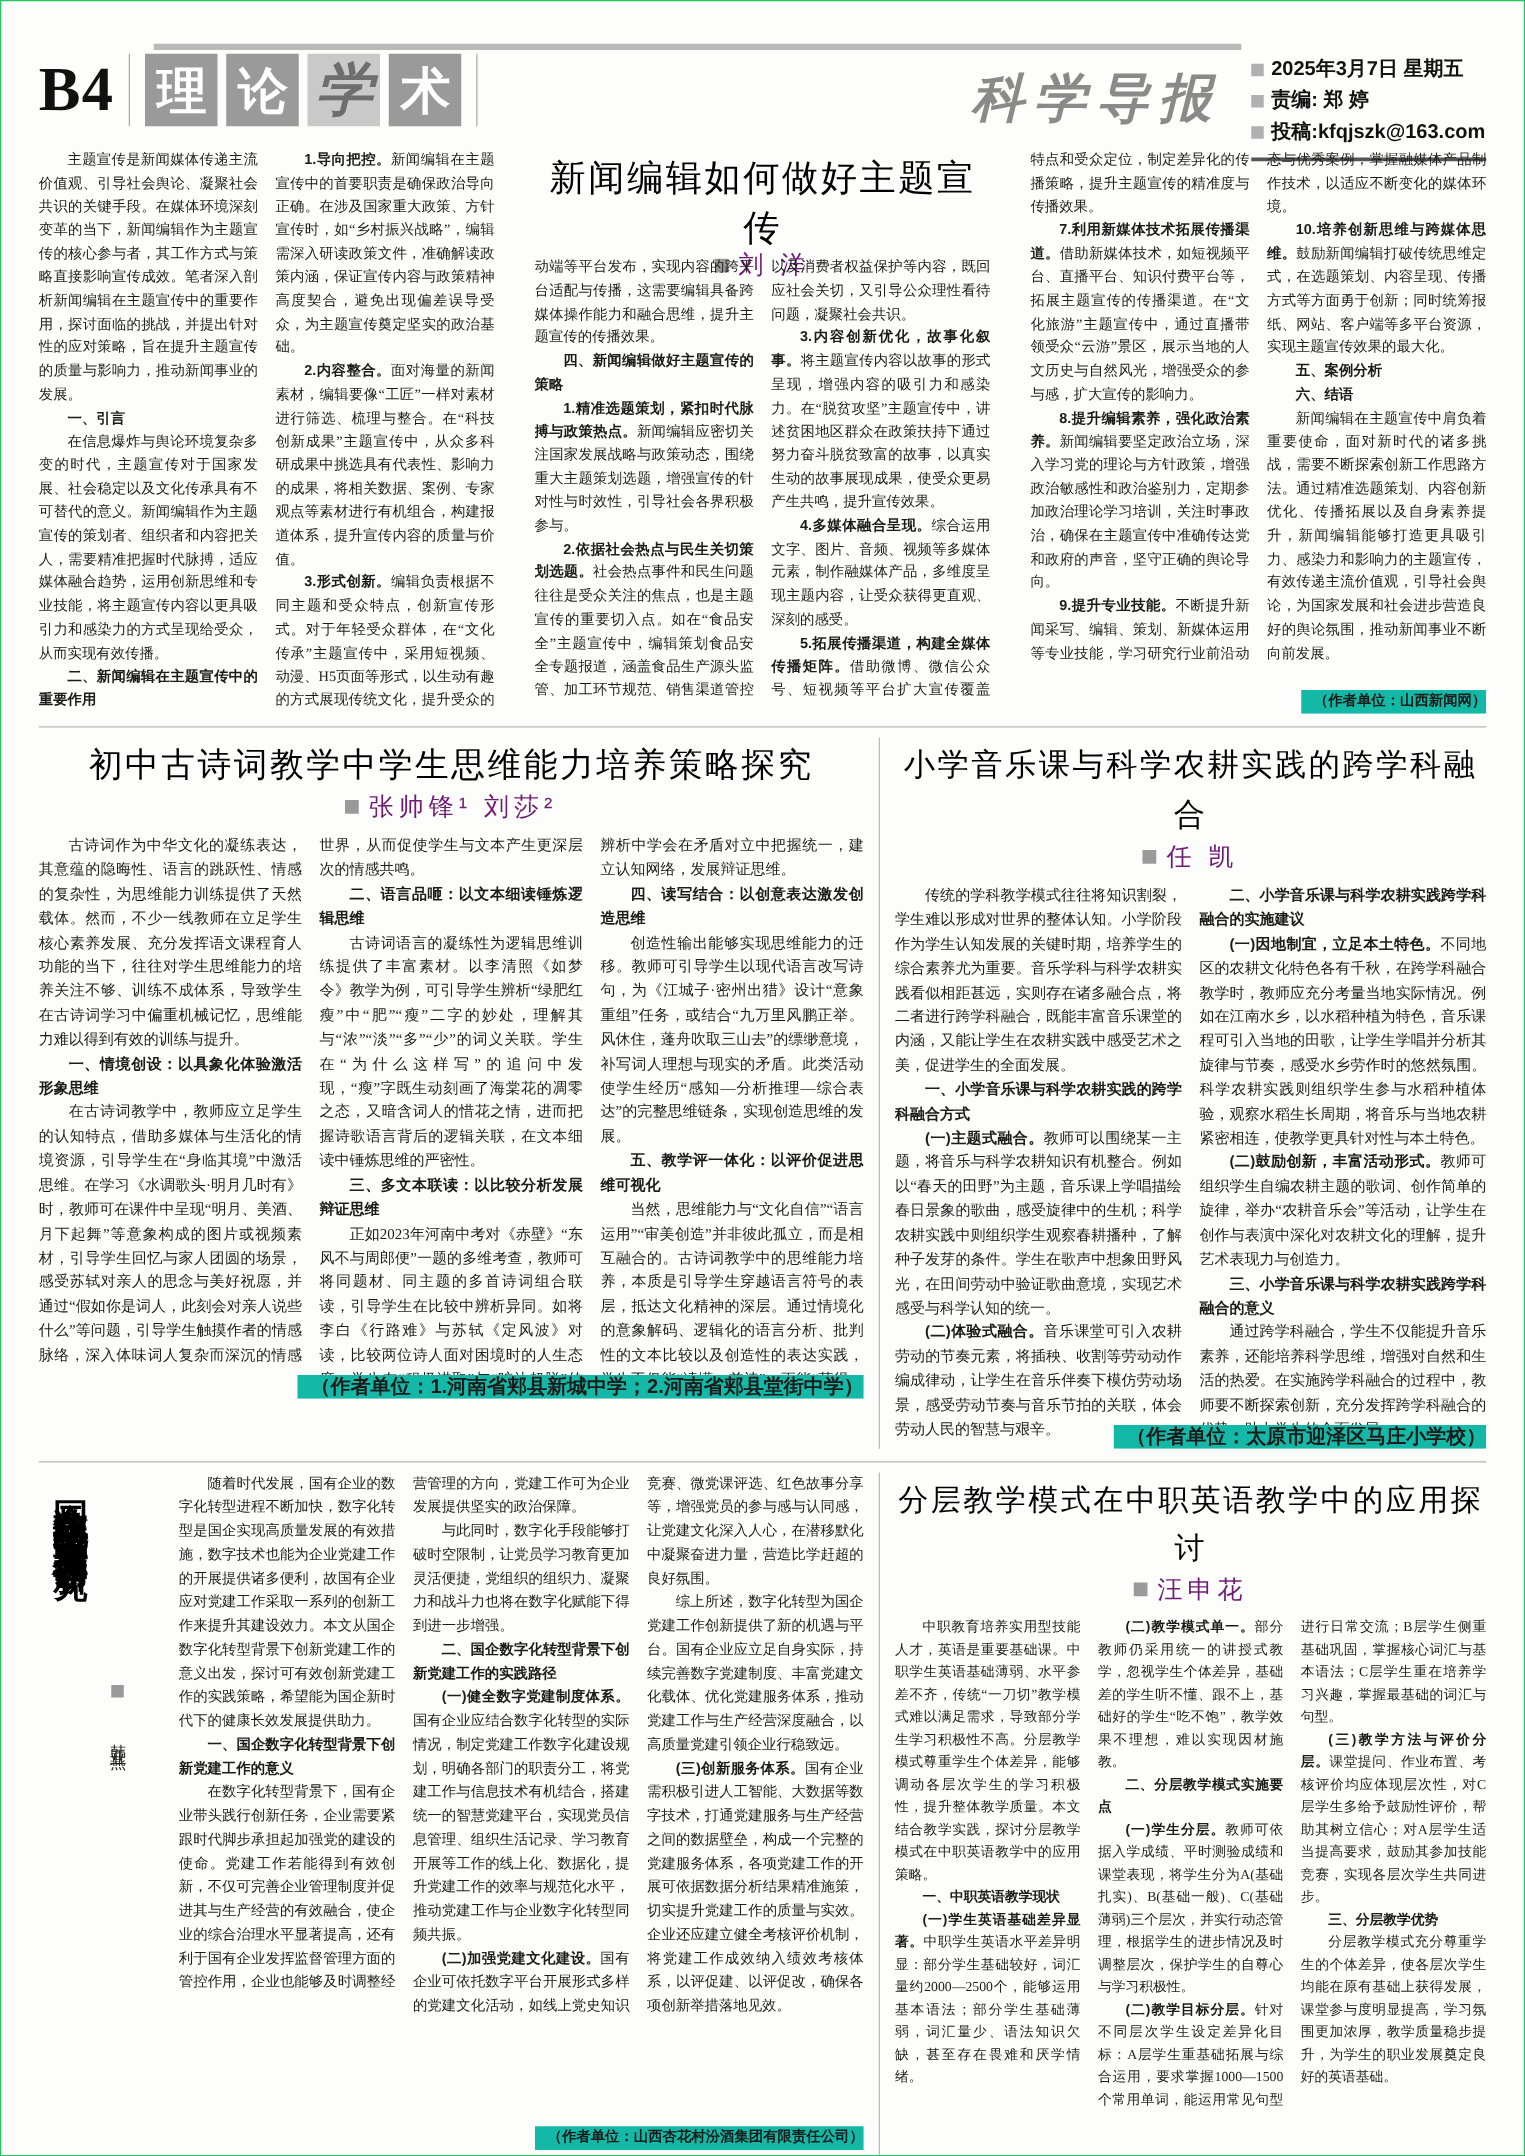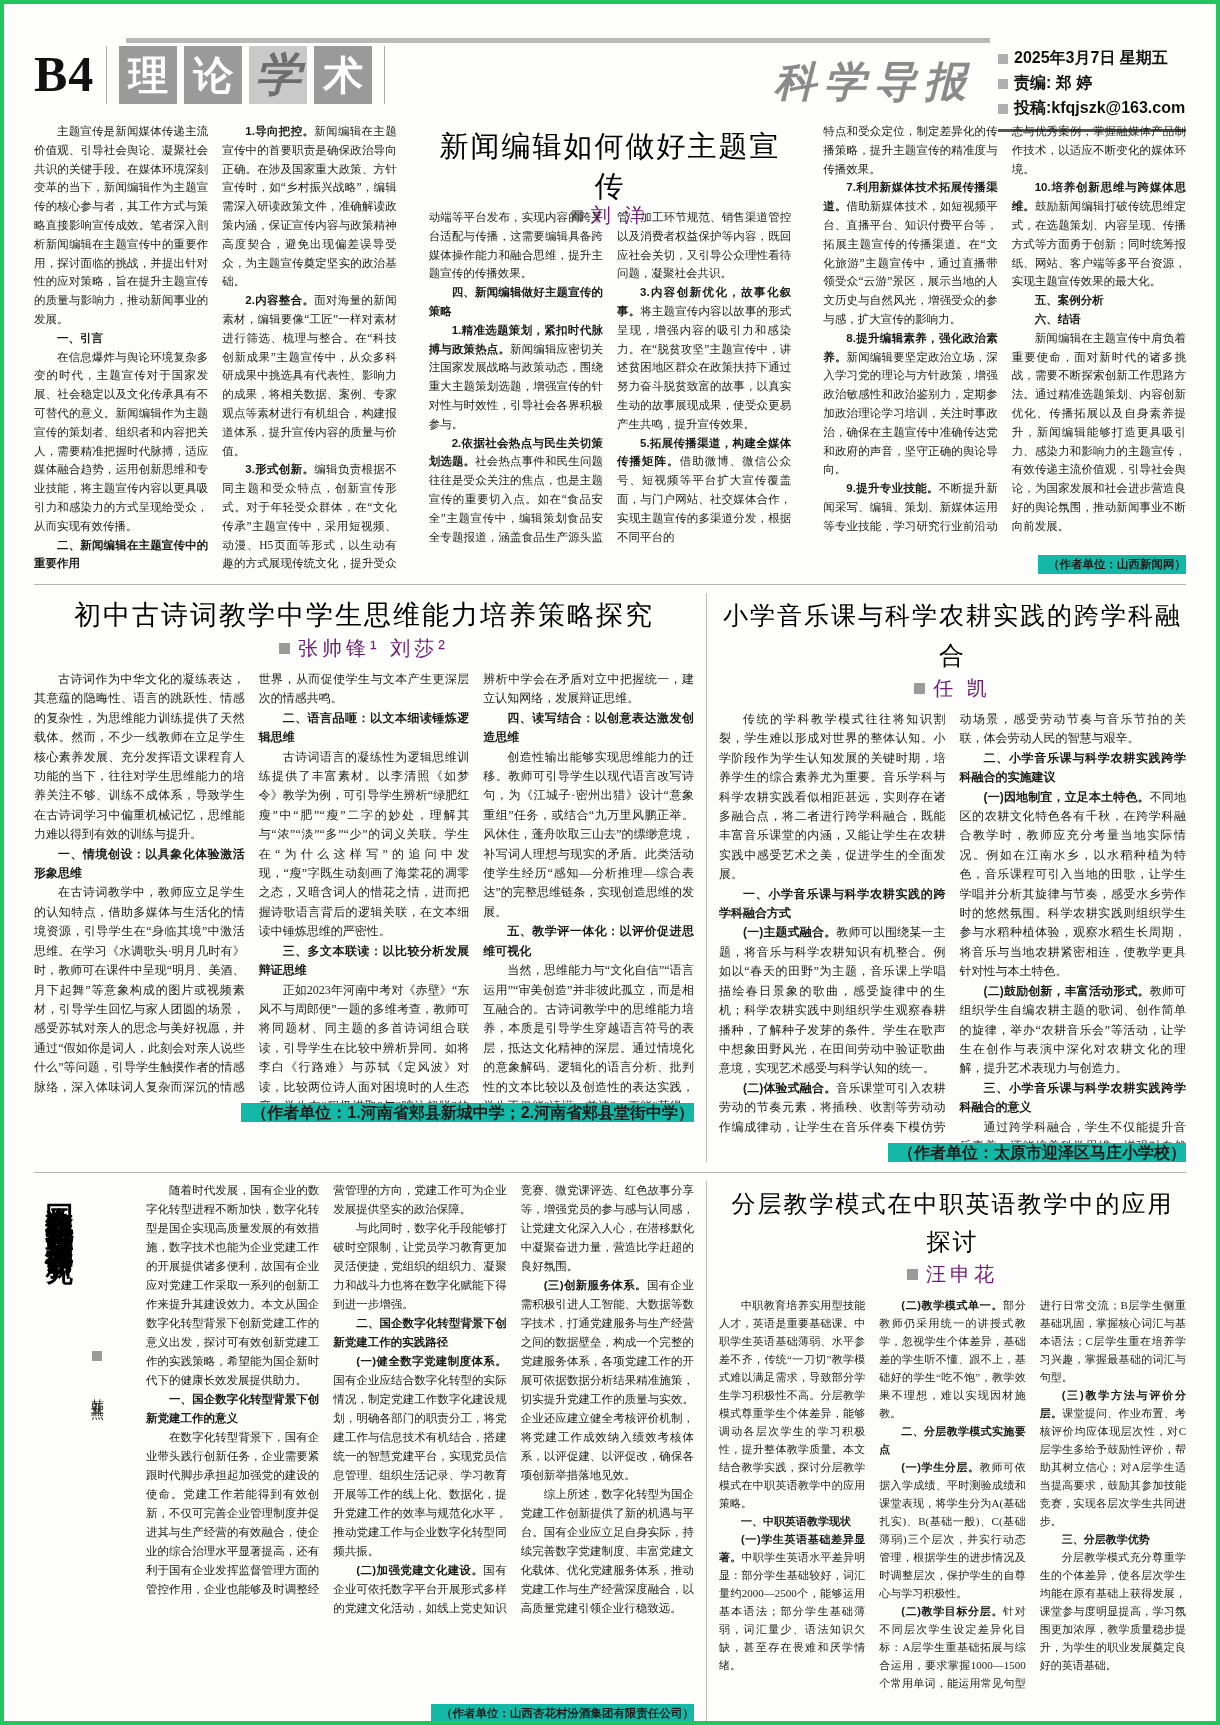--- a/index.html
+++ b/index.html
@@ -1,18 +1,18 @@
 <!DOCTYPE html>
 <html><head>
 <meta charset="utf-8">
 <style>
   html,body{margin:0;padding:0;background:#e8e8e8;}
   .page{position:relative;width:1220px;height:1725px;margin:0 auto;background:#fdfdfc;
         color:#1b1b1b;box-sizing:border-box;padding:28px 30px;overflow:hidden;
-        font-family:"Liberation Serif","DejaVu Serif",serif;border:4px solid #22c55e;}
+        font-family:"Liberation Serif","DejaVu Serif",serif;border:1px solid #22c55e;}
   
   .hdr{position:relative;height:80px;display:flex;align-items:flex-start;}
   .topbar{position:absolute;top:6px;left:92px;right:196px;height:5px;background:#b9b9b9;}
   .pageno{font-family:"Liberation Serif",serif;font-weight:700;font-size:50px;line-height:68px;
           letter-spacing:1px;color:#111;padding-top:8px;}
   .seclogo{display:flex;gap:7px;margin-left:12px;margin-top:14px;padding:0 12px;
            border-left:1px solid #aaa;border-right:1px solid #aaa;}
   .secbox{width:58px;height:58px;background:#9a9a9a;color:#fff;display:flex;align-items:center;
           justify-content:center;font-family:"Liberation Sans","DejaVu Sans",sans-serif;
           font-weight:700;font-size:40px;}
@@ -131,20 +131,21 @@
           <span>刘 洋</span>
         </div>
       </div>
       <div class="a1centerbody">
         <div class="a1cols">
             <div class="it it-c">动端等平台发布，实现内容的跨平台适配与传播，这需要编辑具备跨媒体操作能力和融合思维，提升主题宣传的传播效果。</div>
             <div class="it it-h">四、新闻编辑做好主题宣传的策略</div>
             <div class="it it-p"><b>1.精准选题策划，紧扣时代脉搏与政策热点。</b>新闻编辑应密切关注国家发展战略与政策动态，围绕重大主题策划选题，增强宣传的针对性与时效性，引导社会各界积极参与。</div>
             <div class="it it-p"><b>2.依据社会热点与民生关切策划选题。</b>社会热点事件和民生问题往往是受众关注的焦点，也是主题宣传的重要切入点。如在“食品安全”主题宣传中，编辑策划食品安全专题报道，涵盖食品生产源头监管、加工环节规范、销售渠道管控以及消费者权益保护等内容，既回应社会关切，又引导公众理性看待问题，凝聚社会共识。</div>
             <div class="it it-p"><b>3.内容创新优化，故事化叙事。</b>将主题宣传内容以故事的形式呈现，增强内容的吸引力和感染力。在“脱贫攻坚”主题宣传中，讲述贫困地区群众在政策扶持下通过努力奋斗脱贫致富的故事，以真实生动的故事展现成果，使受众更易产生共鸣，提升宣传效果。</div>
+            <div class="it it-p"><b>4.多媒体融合呈现。</b>综合运用文字、图片、音频、视频等多媒体元素，制作融媒体产品，多维度呈现主题内容，让受众获得更直观、深刻的感受。</div>
             <div class="it it-p"><b>5.拓展传播渠道，构建全媒体传播矩阵。</b>借助微博、微信公众号、短视频等平台扩大宣传覆盖面，与门户网站、社交媒体合作，实现主题宣传的多渠道分发，根据不同平台的</div>
           </div>
       </div>
     </div>
     <div class="a1group a1right">
       <div class="a1cols">
           <div class="it it-c">特点和受众定位，制定差异化的传播策略，提升主题宣传的精准度与传播效果。</div>
           <div class="it it-p"><b>7.利用新媒体技术拓展传播渠道。</b>借助新媒体技术，如短视频平台、直播平台、知识付费平台等，拓展主题宣传的传播渠道。在“文化旅游”主题宣传中，通过直播带领受众“云游”景区，展示当地的人文历史与自然风光，增强受众的参与感，扩大宣传的影响力。</div>
           <div class="it it-p"><b>8.提升编辑素养，强化政治素养。</b>新闻编辑要坚定政治立场，深入学习党的理论与方针政策，增强政治敏感性和政治鉴别力，定期参加政治理论学习培训，关注时事政治，确保在主题宣传中准确传达党和政府的声音，坚守正确的舆论导向。</div>
           <div class="it it-p"><b>9.提升专业技能。</b>不断提升新闻采写、编辑、策划、新媒体运用等专业技能，学习研究行业前沿动态与优秀案例，掌握融媒体产品制作技术，以适应不断变化的媒体环境。</div>
@@ -219,22 +220,22 @@
       </div>
       <div class="a4body">
         <div class="cols3">
             <div class="it it-p">随着时代发展，国有企业的数字化转型进程不断加快，数字化转型是国企实现高质量发展的有效措施，数字技术也能为企业党建工作的开展提供诸多便利，故国有企业应对党建工作采取一系列的创新工作来提升其建设效力。本文从国企数字化转型背景下创新党建工作的意义出发，探讨可有效创新党建工作的实践策略，希望能为国企新时代下的健康长效发展提供助力。</div>
             <div class="it it-h">一、国企数字化转型背景下创新党建工作的意义</div>
             <div class="it it-p">在数字化转型背景下，国有企业带头践行创新任务，企业需要紧跟时代脚步承担起加强党的建设的使命。党建工作若能得到有效创新，不仅可完善企业管理制度并促进其与生产经营的有效融合，使企业的综合治理水平显著提高，还有利于国有企业发挥监督管理方面的管控作用，企业也能够及时调整经营管理的方向，党建工作可为企业发展提供坚实的政治保障。</div>
             <div class="it it-p">与此同时，数字化手段能够打破时空限制，让党员学习教育更加灵活便捷，党组织的组织力、凝聚力和战斗力也将在数字化赋能下得到进一步增强。</div>
             <div class="it it-h">二、国企数字化转型背景下创新党建工作的实践路径</div>
             <div class="it it-p"><b>(一)健全数字党建制度体系。</b>国有企业应结合数字化转型的实际情况，制定党建工作数字化建设规划，明确各部门的职责分工，将党建工作与信息技术有机结合，搭建统一的智慧党建平台，实现党员信息管理、组织生活记录、学习教育开展等工作的线上化、数据化，提升党建工作的效率与规范化水平，推动党建工作与企业数字化转型同频共振。</div>
             <div class="it it-p"><b>(二)加强党建文化建设。</b>国有企业可依托数字平台开展形式多样的党建文化活动，如线上党史知识竞赛、微党课评选、红色故事分享等，增强党员的参与感与认同感，让党建文化深入人心，在潜移默化中凝聚奋进力量，营造比学赶超的良好氛围。</div>
+            <div class="it it-p">综上所述，数字化转型为国企党建工作创新提供了新的机遇与平台。国有企业应立足自身实际，持续完善数字党建制度、丰富党建文化载体、优化党建服务体系，推动党建工作与生产经营深度融合，以高质量党建引领企业行稳致远。</div>
             <div class="it it-p"><b>(三)创新服务体系。</b>国有企业需积极引进人工智能、大数据等数字技术，打通党建服务与生产经营之间的数据壁垒，构成一个完整的党建服务体系，各项党建工作的开展可依据数据分析结果精准施策，切实提升党建工作的质量与实效。企业还应建立健全考核评价机制，将党建工作成效纳入绩效考核体系，以评促建、以评促改，确保各项创新举措落地见效。</div>
-            <div class="it it-p">综上所述，数字化转型为国企党建工作创新提供了新的机遇与平台。国有企业应立足自身实际，持续完善数字党建制度、丰富党建文化载体、优化党建服务体系，推动党建工作与生产经营深度融合，以高质量党建引领企业行稳致远。</div>
           </div>
         <div class="author">（作者单位：山西杏花村汾酒集团有限责任公司）</div>
       </div>
     </div>
     <div class="art5">
       <div class="atitle t5">分层教学模式在中职英语教学中的应用探讨</div>
       <div class="byline">
         <span class="bsq"></span>
         <span>汪申花</span>
       </div>

